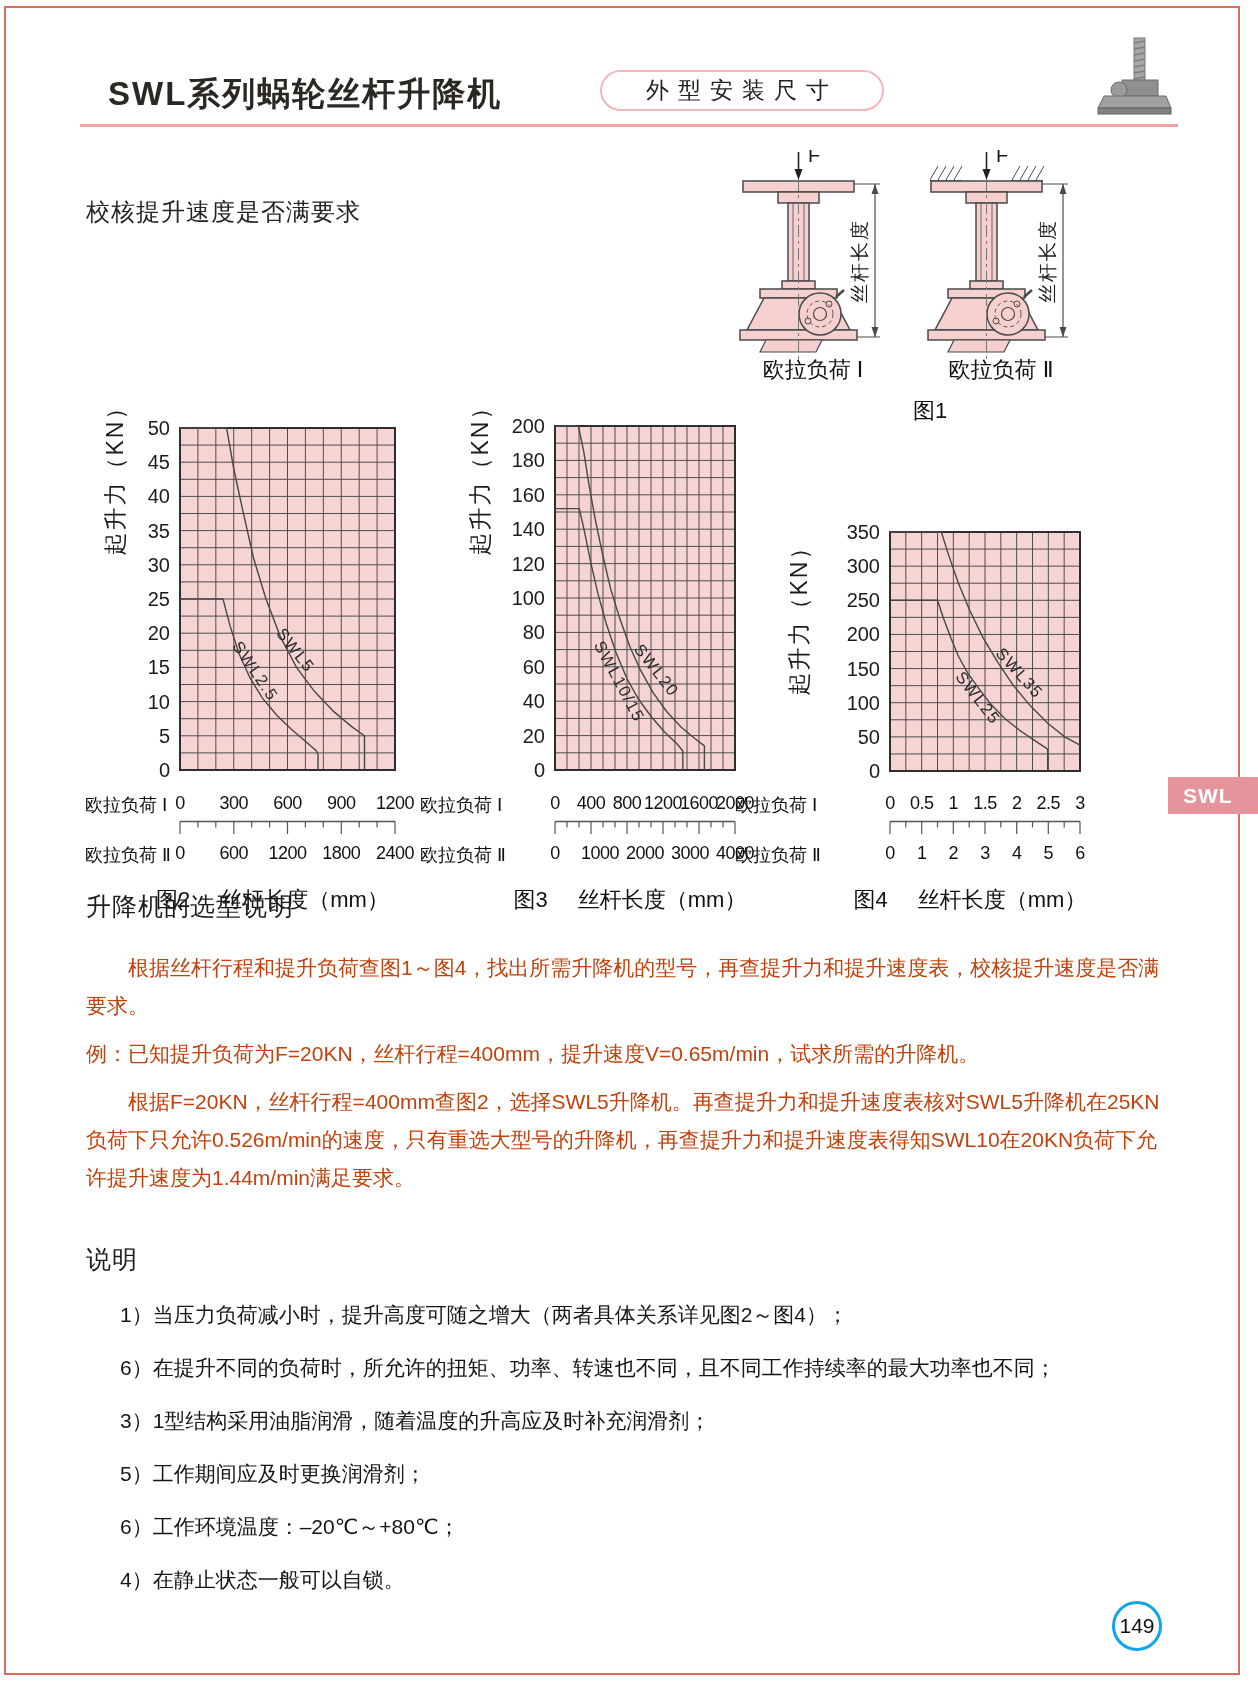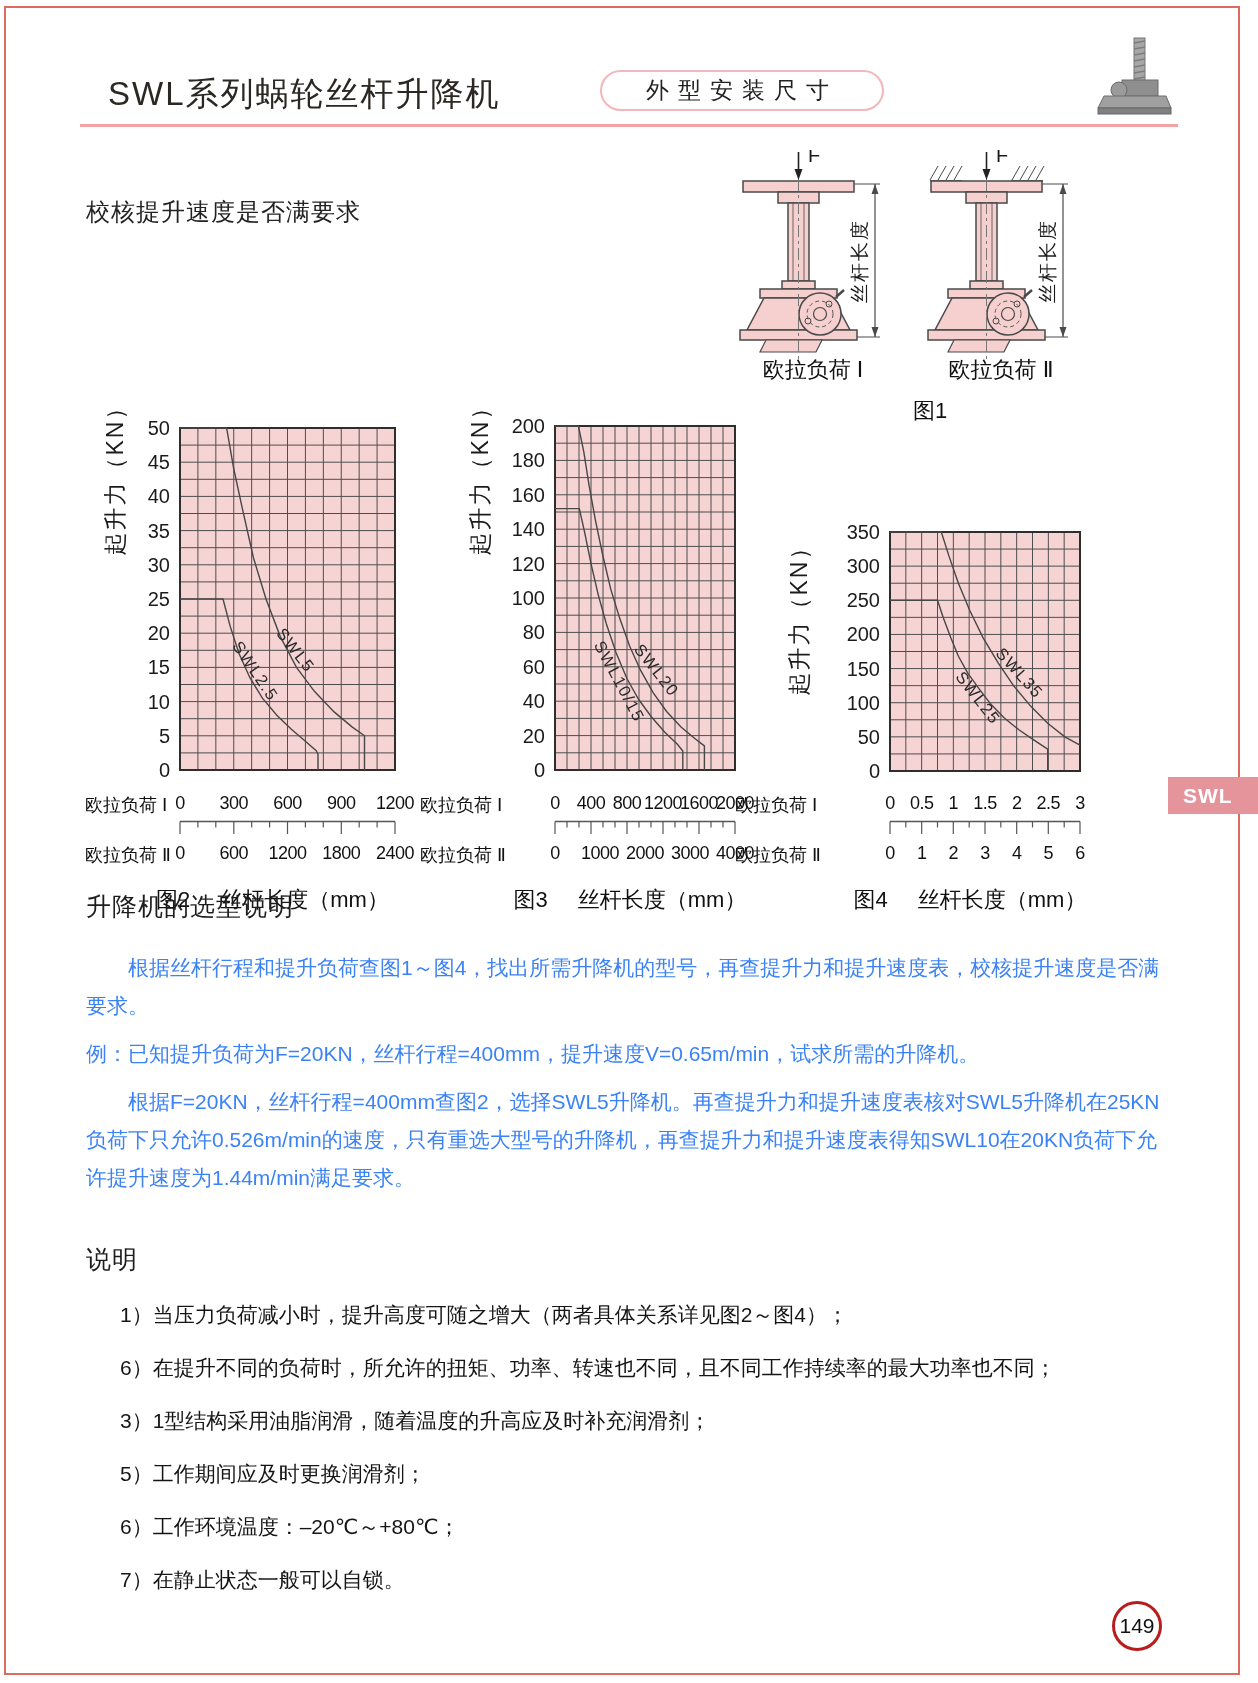--- a/index.html
+++ b/index.html
@@ -1,49 +1,49 @@
 <!DOCTYPE html>
 <html><head>
 <meta charset="utf-8">
 <style>
   html,body{margin:0;padding:0;background:#fff;}
   .page{position:relative;width:1258px;height:1683px;background:#ffffff;overflow:hidden;
         font-family:"Liberation Sans","DejaVu Sans",sans-serif;color:#1b1b1b;}
   .page-border{position:absolute;left:4px;top:6px;right:18px;bottom:8px;
         border:2px solid #dc6c60;pointer-events:none;}
-  .hdr-title{position:absolute;left:108px;top:72px;font-size:33px;font-weight:400;
+  .hdr-title{position:absolute;left:108px;top:72px;font-size:33px;font-weight:700;
         color:#2b2824;letter-spacing:2px;}
   .hdr-badge{position:absolute;left:600px;top:70px;width:280px;height:37px;
         border:2px solid #f3b6ba;border-radius:21px;text-align:center;line-height:37px;
         font-size:23px;letter-spacing:9px;color:#222;}
   .hdr-divider{position:absolute;left:80px;top:124px;width:1098px;height:3px;background:#f2a3a3;}
   .product-photo{position:absolute;left:1086px;top:36px;}
   .section-title{position:absolute;left:86px;top:196px;font-size:24px;font-weight:500;
         color:#222;letter-spacing:1px;}
   .fig1{position:absolute;left:730px;top:150px;width:380px;height:280px;}
   .fig1-label{position:absolute;width:150px;text-align:center;font-size:22px;color:#111;}
   .fig1-caption{position:absolute;left:140px;top:246px;width:120px;text-align:center;
         font-size:22px;color:#111;}
   .chart{position:absolute;width:400px;height:545px;}
   .axis-row{position:absolute;left:0;width:100%;height:24px;font-size:18px;color:#111;}
   .axis-label{position:absolute;left:0;top:0;white-space:nowrap;}
   .axis-num{position:absolute;top:0;transform:translateX(-50%);letter-spacing:-0.5px;}
   .caption-row{position:absolute;display:flex;justify-content:center;gap:30px;
         font-size:22px;color:#111;white-space:nowrap;}
   .textblock{position:absolute;left:86px;top:890px;width:1092px;}
   .tb-heading{font-size:25px;font-weight:500;margin:0 0 26px 0;color:#1d1d1d;letter-spacing:1px;}
-  .tb-p{font-size:21px;line-height:38px;margin:0;color:#3b82f6;}
+  .tb-p{font-size:21px;line-height:38px;margin:0;color:#c2410c;}
   .indent{text-indent:2em;}
   .mt12{margin-top:10px;}
   .notes-heading{font-size:25px;font-weight:500;margin:46px 0 12px 0;color:#1d1d1d;letter-spacing:1px;}
   .note-item{font-size:21px;line-height:28px;margin-top:25px;padding-left:34px;color:#151515;}
   .swl-tab{position:absolute;left:1168px;top:777px;width:90px;height:37px;background:#e6949c;
         color:#ffffff;font-size:21px;font-weight:bold;letter-spacing:1px;line-height:37px;
         padding-left:15px;box-sizing:border-box;}
-  .page-num{position:absolute;left:1112px;top:1601px;width:44px;height:44px;border:3px solid #b91c1c;
+  .page-num{position:absolute;left:1112px;top:1601px;width:44px;height:44px;border:3px solid #0ea5e9;
         border-radius:50%;text-align:center;line-height:44px;font-size:21px;color:#111;}
 </style>
 </head>
 <body>
 
 <div class="page">
   <div class="page-border"></div>
 
   <div class="hdr-title">SWL系列蜗轮丝杆升降机</div>
   <div class="hdr-badge">外型安装尺寸</div>
@@ -414,19 +414,19 @@
     <p class="tb-p indent">根据丝杆行程和提升负荷查图1～图4，找出所需升降机的型号，再查提升力和提升速度表，校核提升速度是否满要求。</p>
     <p class="tb-p mt12">例：已知提升负荷为F=20KN，丝杆行程=400mm，提升速度V=0.65m/min，试求所需的升降机。</p>
     <p class="tb-p indent mt12">根据F=20KN，丝杆行程=400mm查图2，选择SWL5升降机。再查提升力和提升速度表核对SWL5升降机在25KN负荷下只允许0.526m/min的速度，只有重选大型号的升降机，再查提升力和提升速度表得知SWL10在20KN负荷下允许提升速度为1.44m/min满足要求。</p>
     <h3 class="notes-heading">说明</h3>
     <div>
         <div class="note-item">1）当压力负荷减小时，提升高度可随之增大（两者具体关系详见图2～图4）；</div>
         <div class="note-item">6）在提升不同的负荷时，所允许的扭矩、功率、转速也不同，且不同工作持续率的最大功率也不同；</div>
         <div class="note-item">3）1型结构采用油脂润滑，随着温度的升高应及时补充润滑剂；</div>
         <div class="note-item">5）工作期间应及时更换润滑剂；</div>
         <div class="note-item">6）工作环境温度：–20℃～+80℃；</div>
-        <div class="note-item">7）在静止状态一般可以自锁。</div>
+        <div class="note-item">4）在静止状态一般可以自锁。</div>
       </div>
   </div>
 
   <div class="swl-tab">SWL</div>
   <div class="page-num">149</div>
 </div>
 
 </body></html>

